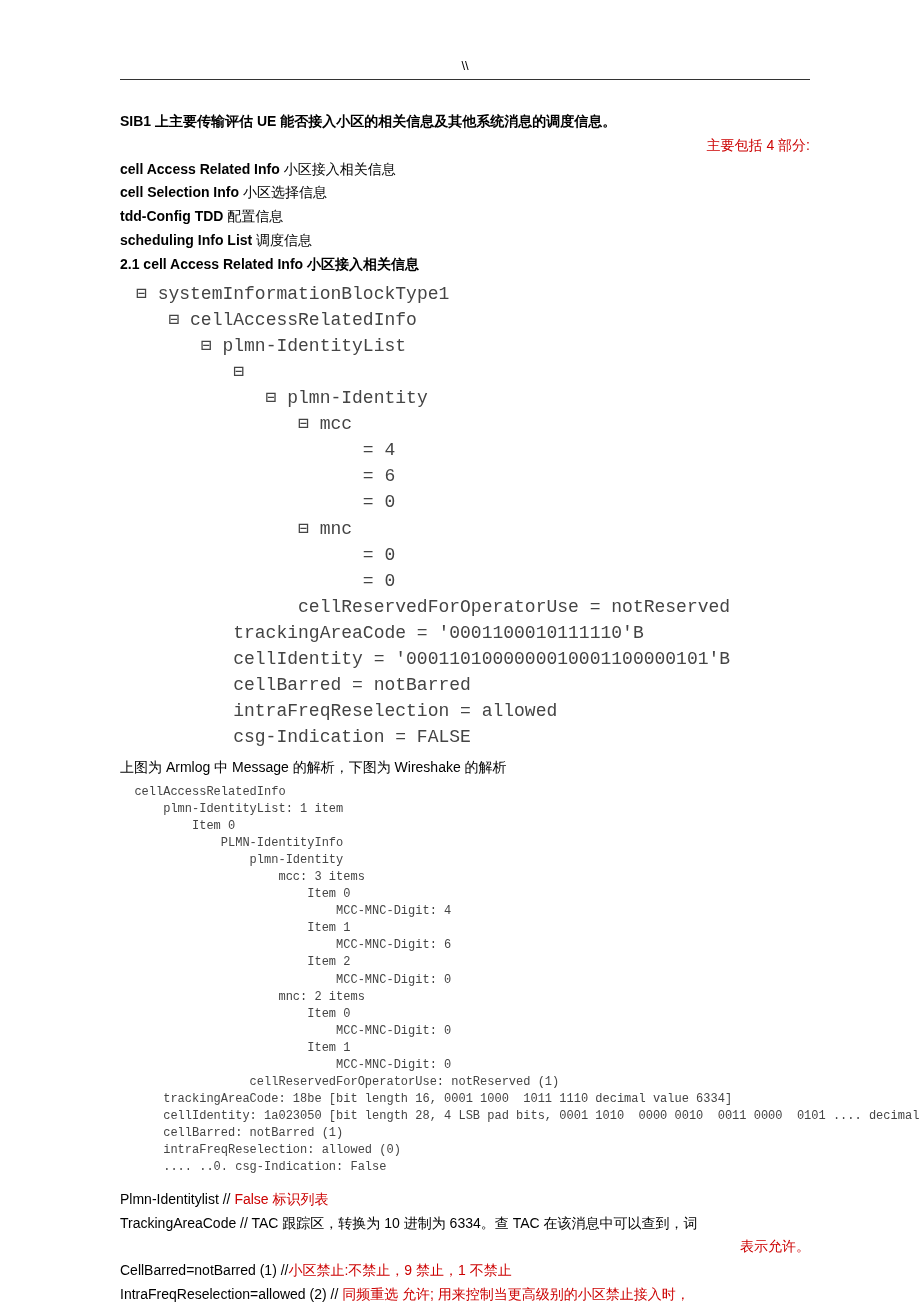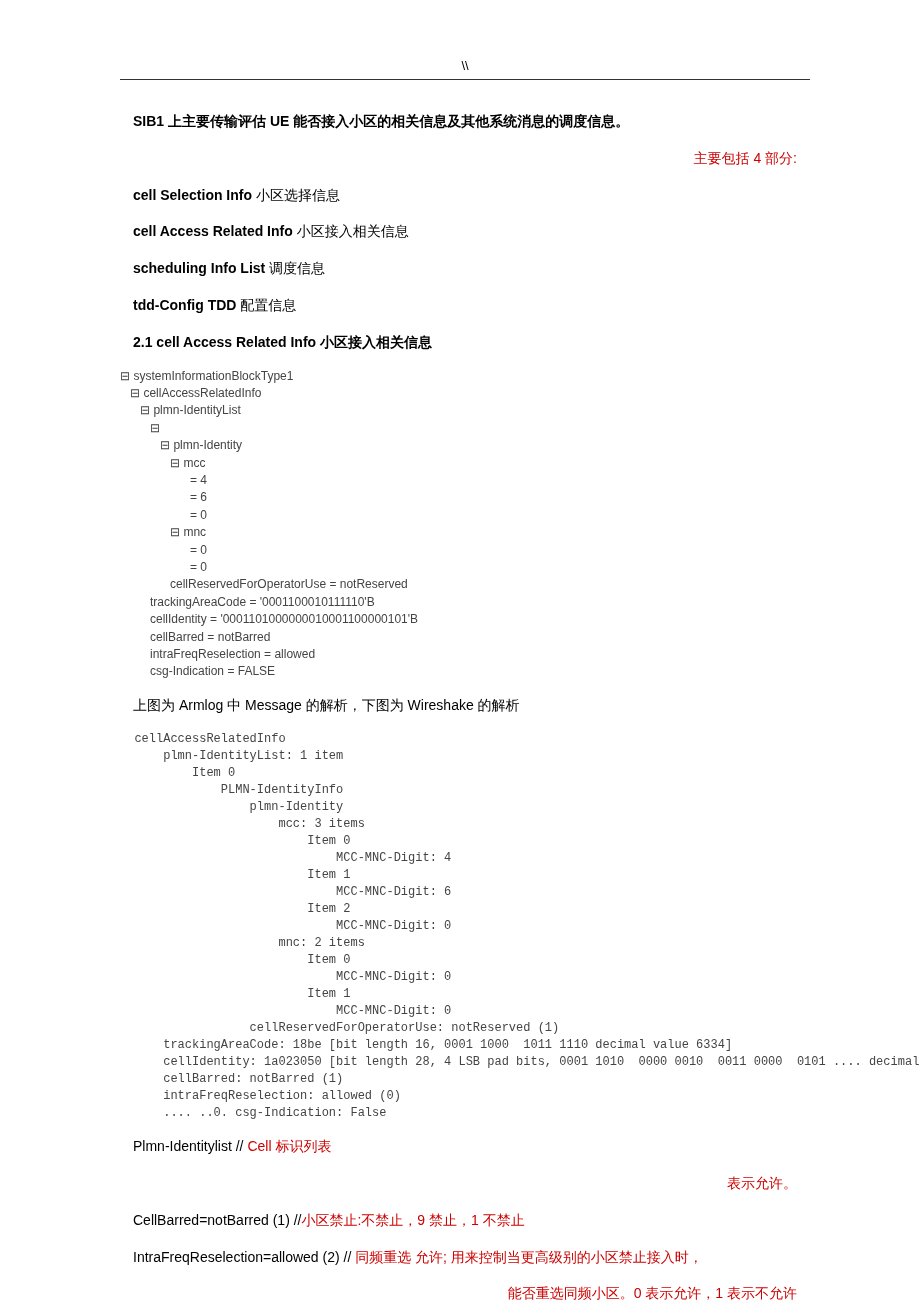--- a/index.html
+++ b/index.html
@@ -20,61 +20,61 @@
   .hdr-line {
     border-bottom: 1px solid #333;
     text-align: center;
     font-size: 13px;
     padding-bottom: 2px;
     margin-bottom: 30px;
   }
   .b { font-weight: bold; }
   .red { color: #c00; text-align: right; }
   .armlog {
-    font-family: Liberation Sans, sans-serif;
-    font-size: 12px;
+    font-family: Liberation Mono, monospace;
+    font-size: 18px;
     color: #222;
     white-space: pre;
     line-height: 1.45;
-    margin: 4px 0 6px 0;
+    margin: 4px 0 6px 16px;
   }
   .wshark {
     font-family: "Courier New", monospace;
     font-size: 12px;
     color: #222;
     white-space: pre;
     line-height: 1.42;
     margin: 4px 0 12px 0;
   }
   .tn { color: #444; }
-  p { margin: 13px; }
+  p { margin: 0; }
 </style>
 </head>
 <body>
 
 <div class="page">
 
   <div class="hdr-line">
     <span>\\</span>
   </div>
 
   <p class="b">SIB1 上主要传输评估 UE 能否接入小区的相关信息及其他系统消息的调度信息。</p>
   <p class="red">主要包括 4 部分:</p>
 
   <p>
+    <span class="b">cell Access Related Info</span><span> 小区接入相关信息</span>
+  </p>
+  <p>
     <span class="b">cell Selection Info</span><span> 小区选择信息</span>
   </p>
   <p>
-    <span class="b">cell Access Related Info</span><span> 小区接入相关信息</span>
+    <span class="b">tdd-Config TDD</span><span> 配置信息</span>
   </p>
   <p>
     <span class="b">scheduling Info List</span><span> 调度信息</span>
-  </p>
-  <p>
-    <span class="b">tdd-Config TDD</span><span> 配置信息</span>
   </p>
 
   <p class="b">2.1 cell Access Related Info 小区接入相关信息</p>
 
   <div class="armlog tn">⊟ systemInformationBlockType1
    ⊟ cellAccessRelatedInfo
       ⊟ plmn-IdentityList
          ⊟ 
             ⊟ plmn-Identity
                ⊟ mcc
@@ -111,21 +111,24 @@
                           Item 1
                               MCC-MNC-Digit: 0
                   cellReservedForOperatorUse: notReserved (1)
       trackingAreaCode: 18be [bit length 16, 0001 1000  1011 1110 decimal value 6334]
       cellIdentity: 1a023050 [bit length 28, 4 LSB pad bits, 0001 1010  0000 0010  0011 0000  0101 .... decimal value 27271941]
       cellBarred: notBarred (1)
       intraFreqReselection: allowed (0)
       .... ..0. csg-Indication: False</div>
 
   <p>
-    <span>Plmn-Identitylist // </span><span class="red">Cell  标识列表</span>
+    <span>Plmn-Identitylist // </span><span class="red">False  标识列表</span>
+  </p>
+  <p>
+    <span>TrackingAreaCode // TAC 跟踪区，转换为 10 进制为 6334。查 TAC 在该消息中可以查到，词</span>
   </p>
   <p class="red">表示允许。</p>
   <p>
     <span>CellBarred=notBarred (1) //</span><span class="red">小区禁止:不禁止，9 禁止，1 不禁止</span>
   </p>
   <p>
     <span>IntraFreqReselection=allowed (2) // </span><span class="red"> 同频重选 允许;</span><span class="red"> 用来控制当更高级别的小区禁止接入时，</span>
   </p>
   <p class="red">能否重选同频小区。0 表示允许，1 表示不允许</p>
 

